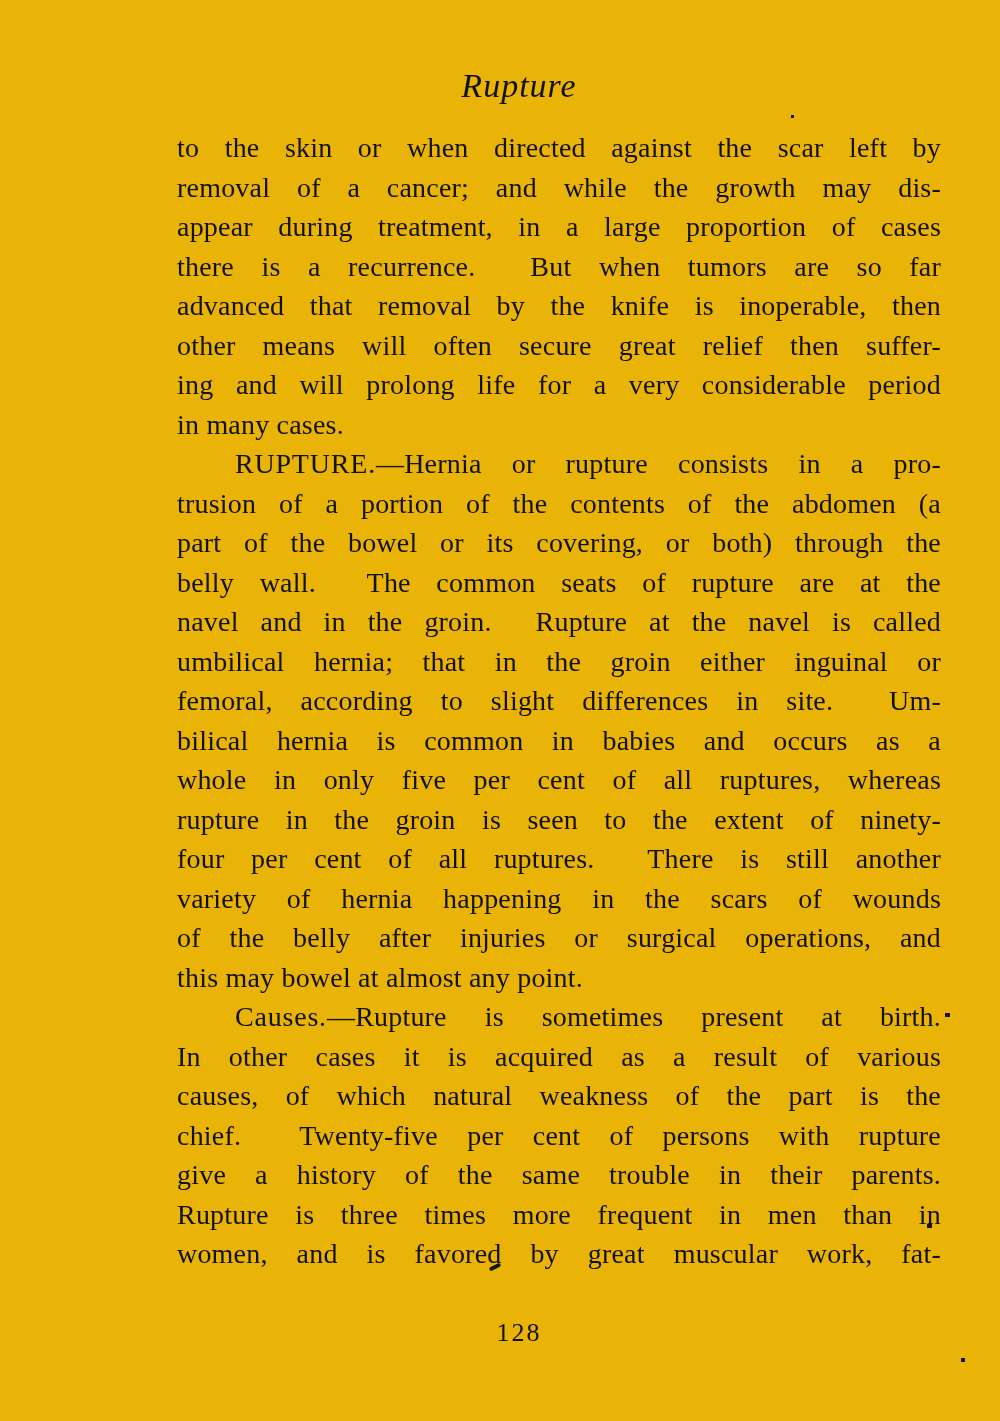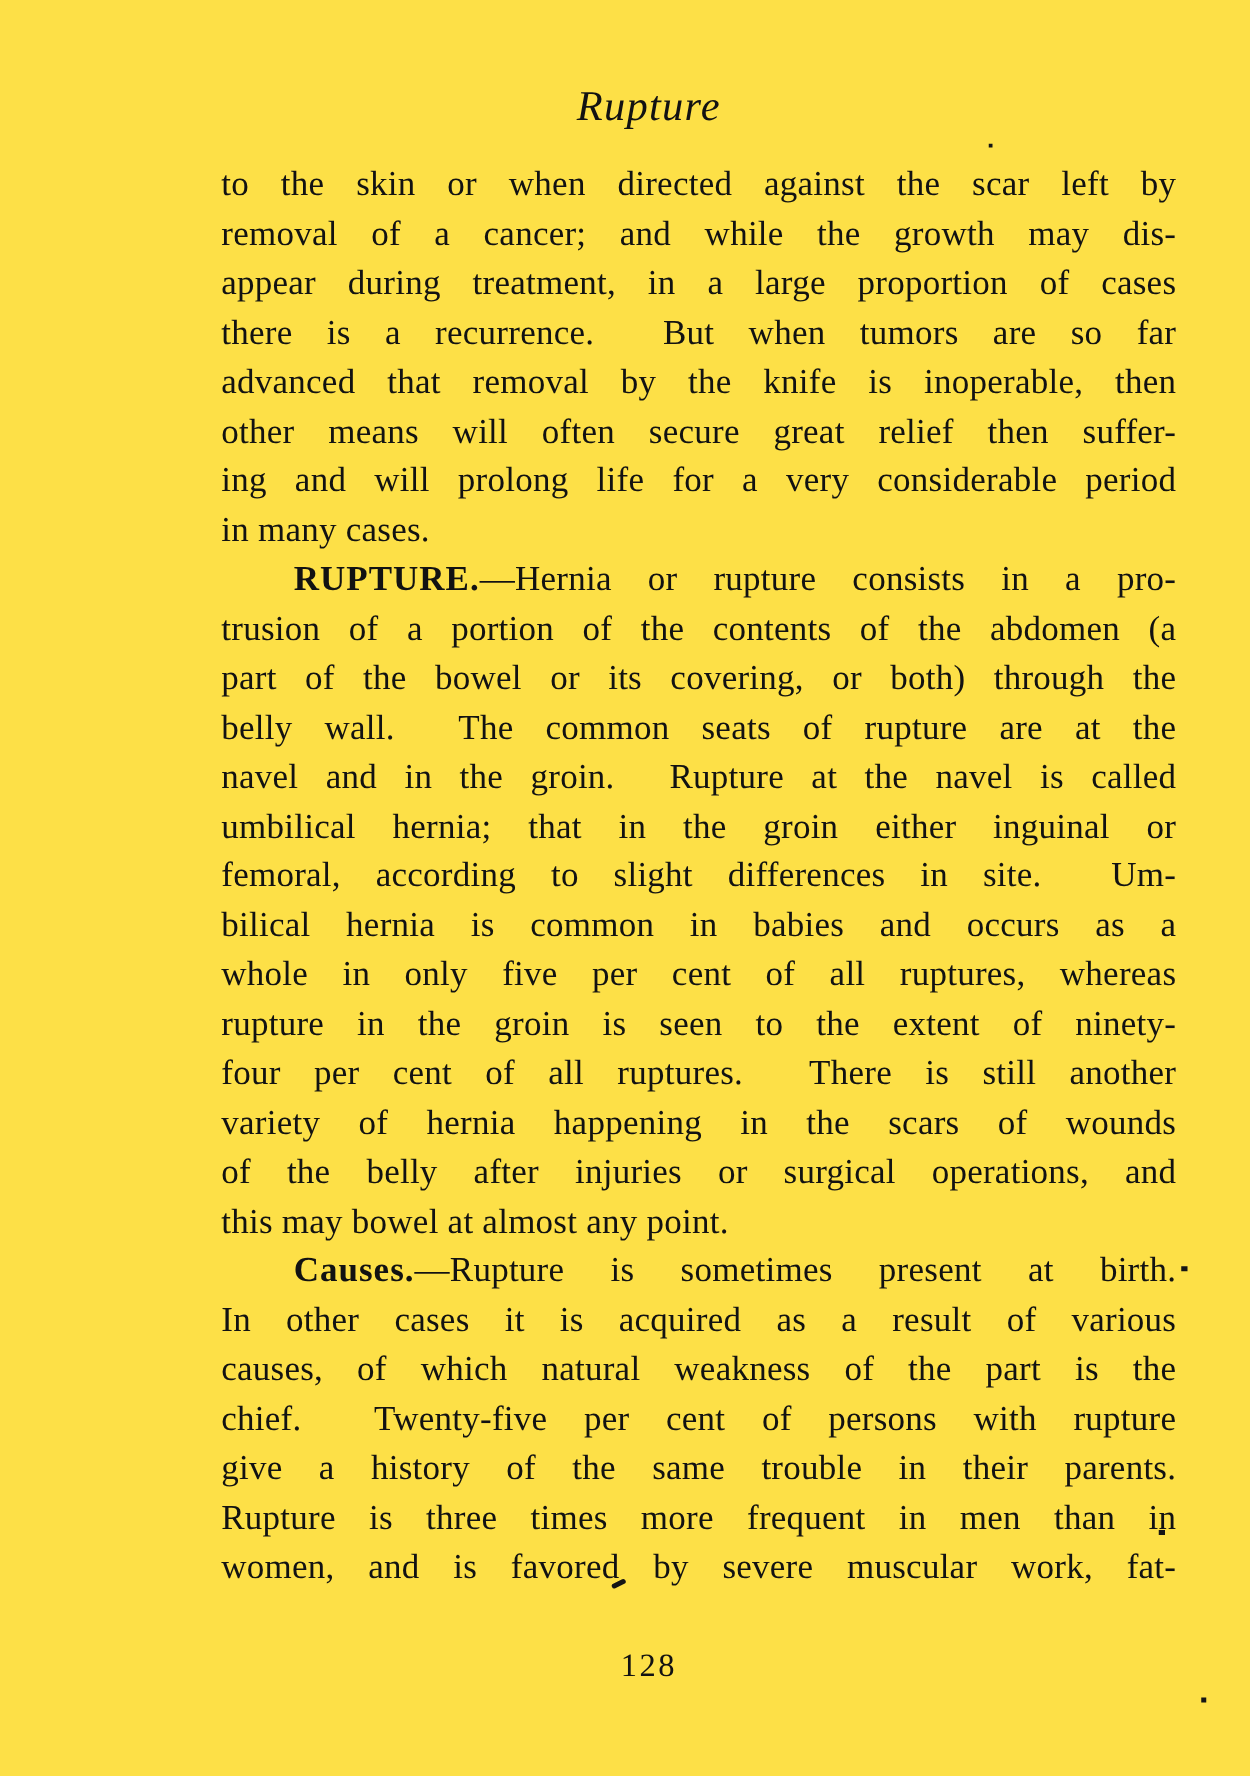--- a/index.html
+++ b/index.html
@@ -4,21 +4,21 @@
 <style>
   html, body {
     margin: 0;
     padding: 0;
     background: #ffffff;
   }
   .page {
     position: relative;
     width: 1000px;
     height: 1421px;
-    background: #fde047;
+    background: #eab308;
     color: #121212;
     font-family: "Liberation Serif", "DejaVu Serif", serif;
     overflow: hidden;
   }
   .running-head {
     position: absolute;
     top: 64px;
     left: 137px;
     width: 764px;
     text-align: center;
@@ -41,21 +41,21 @@
     text-align-last: justify;
     letter-spacing: 0.2px;
   }
   .line.no-justify {
     text-align-last: left;
   }
   .line.indent {
     padding-left: 58px;
   }
   .lead {
-    font-weight: bold;
+    font-weight: normal;
     letter-spacing: 0.8px;
   }
   .folio {
     position: absolute;
     top: 1282px;
     left: 137px;
     width: 764px;
     text-align: center;
     font-size: 26px;
     letter-spacing: 2px;
@@ -102,21 +102,21 @@
       <div class="line">four per cent of all ruptures.&nbsp; There is still another</div>
       <div class="line">variety of hernia happening in the scars of wounds</div>
       <div class="line">of the belly after injuries or surgical operations, and</div>
       <div class="line no-justify">this may bowel at almost any point.</div>
       <div class="line indent"><span class="lead">Causes.</span>—Rupture is sometimes present at birth.</div>
       <div class="line">In other cases it is acquired as a result of various</div>
       <div class="line">causes, of which natural weakness of the part is the</div>
       <div class="line">chief.&nbsp; Twenty-five per cent of persons with rupture</div>
       <div class="line">give a history of the same trouble in their parents.</div>
       <div class="line">Rupture is three times more frequent in men than in</div>
-      <div class="line">women, and is favored by severe muscular work, fat-</div>
+      <div class="line">women, and is favored by great muscular work, fat-</div>
     </div>
 
   <div class="folio">128</div>
 
   <div class="speck speck-1"></div>
   <div class="speck speck-2"></div>
   <div class="speck speck-3"></div>
   <div class="speck speck-4"></div>
   <div class="speck speck-5"></div>
 </div>

